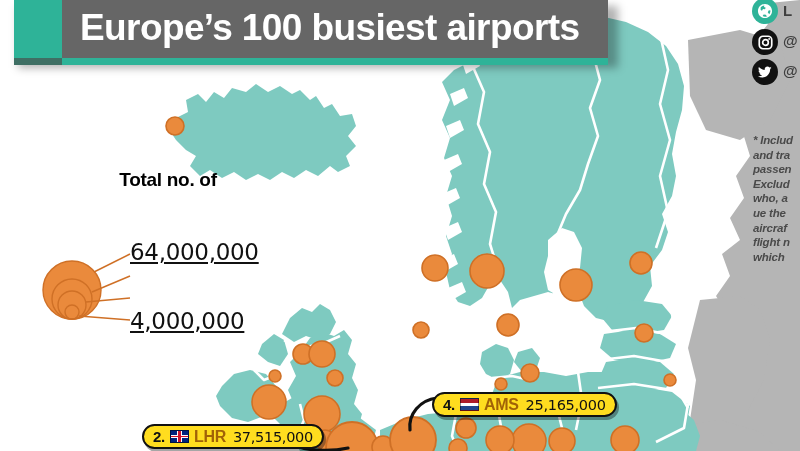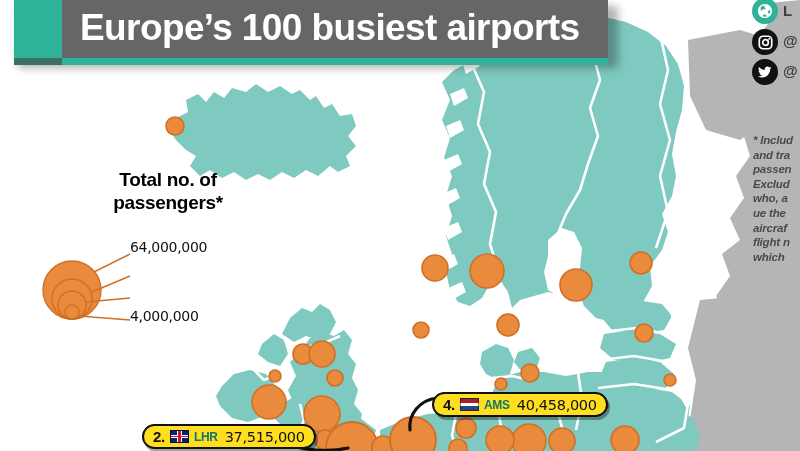--- a/index.html
+++ b/index.html
@@ -86,46 +86,47 @@
   
   #legend { position:absolute; left:34px; top:168px; width:240px; }
   #legend-title {
     font-size:19px; font-weight:bold; color:#000000;
     text-align:center; line-height:23px; width:196px; margin-left:36px;
     letter-spacing:-0.3px;
   }
   #legend-graphic { position:absolute; left:0px; top:62px; width:240px; height:100px; }
   .legend-value {
     position:absolute;
-    font-size:14px;
+    font-size:23px;
     color:#111;
     white-space:nowrap;
     letter-spacing:-0.3px;
     font-family:"DejaVu Sans", sans-serif;
+    text-decoration:underline;
   }
 
   
   .callout {
     position:absolute;
     height:25px;
     background:#FFDD1F;
     border:2.5px solid #111111;
     border-radius:13px;
     display:flex; align-items:center;
     padding:0 9px;
     white-space:nowrap;
     box-shadow:2px 3px 0 rgba(0,0,0,0.35);
   }
   .callout .rank { font-size:15px; font-weight:bold; color:#111; letter-spacing:-0.3px; }
   .callout .flag {
     width:19px; height:13px; margin:0 5px;
     border:0.5px solid rgba(0,0,0,0.45);
     display:inline-block; position:relative; overflow:hidden; flex:none;
   }
-  .callout .code { font-size:12px; font-weight:bold; color:#0f766e; letter-spacing:-0.3px; }
+  .callout .code { font-size:16px; font-weight:bold; color:#a16207; letter-spacing:-0.3px; }
   .callout .num { font-size:14.5px; color:#111; margin-left:7px; letter-spacing:-0.3px;
                   font-family:"DejaVu Sans", sans-serif; }
 
   
   .flag-uk { background:#00247d; }
   .flag-uk::before {
     content:""; position:absolute; inset:0;
     background:
       linear-gradient(to bottom, transparent 40%, #fff 40%, #fff 60%, transparent 60%),
       linear-gradient(to right, transparent 38%, #fff 38%, #fff 62%, transparent 62%);
@@ -343,21 +344,20 @@
   <div id="header-shadow"></div>
   <div id="header-bar"></div>
   <div id="header-accent"></div>
   <div id="header-underline"></div>
   <div id="header-underline-dark"></div>
   <div id="header-title">Europe’s 100 busiest airports</div>
 
   <div id="legend">
     <div id="legend-title">
       <div>Total no. of</div>
-      <div>passengers*</div>
     </div>
 
     <div id="legend-graphic">
       <svg width="240" height="100" viewBox="0 0 240 100" xmlns="http://www.w3.org/2000/svg">
 
         <circle cx="38" cy="60" r="29" fill="#ea8a3c" stroke="#cf7026" stroke-width="1.4"></circle>
         <circle cx="38" cy="69" r="20" fill="none" stroke="#cf7026" stroke-width="1.4"></circle>
         <circle cx="38" cy="75" r="14" fill="none" stroke="#cf7026" stroke-width="1.4"></circle>
         <circle cx="38" cy="82" r="7" fill="none" stroke="#cf7026" stroke-width="1.4"></circle>
 
@@ -375,21 +375,21 @@
     <span class="rank">2.</span>
     <span class="flag flag-uk"></span>
     <span class="code">LHR</span>
     <span class="num">37,515,000</span>
   </div>
 
   <div class="callout" style="left:432px; top:392px;">
     <span class="rank">4.</span>
     <span class="flag flag-nl"></span>
     <span class="code">AMS</span>
-    <span class="num">40,458,000</span>
+    <span class="num">25,165,000</span>
   </div>
 
   <div class="social-stack">
 
     <div class="social-row">
       <div class="social-badge globe">
         <svg width="18" height="18" viewBox="0 0 24 24" aria-hidden="true">
           <path fill="#ffffff" d="M12 2.6c-5.2 0-9.4 4.2-9.4 9.4s4.2 9.4 9.4 9.4 9.4-4.2 9.4-9.4S17.2 2.6 12 2.6z
                                    M6.2 7.4c1.1-1.5 2.9-2.6 4.9-2.8l-.4 2.2 2.3.9-1.1 2.1-2.6-.5-1.3 2.4-1.8-1.1z
                                    M12 19.6c-1.1 0-2.2-.3-3.1-.8l1.3-2.3 2.9.6 1.5 2.1c-.8.3-1.7.4-2.6.4z

